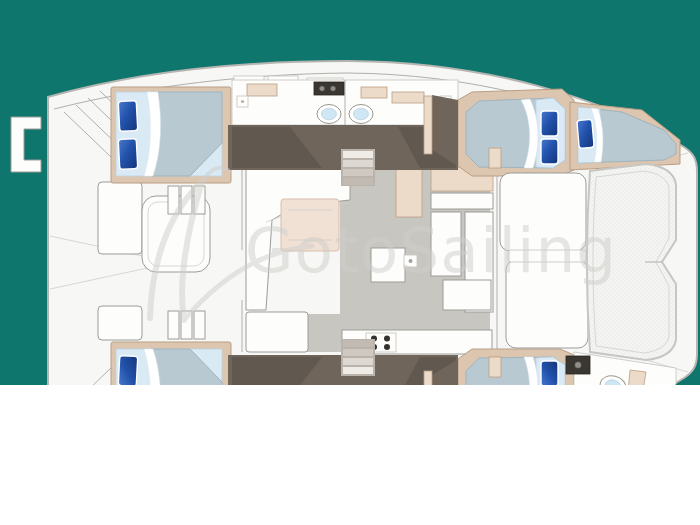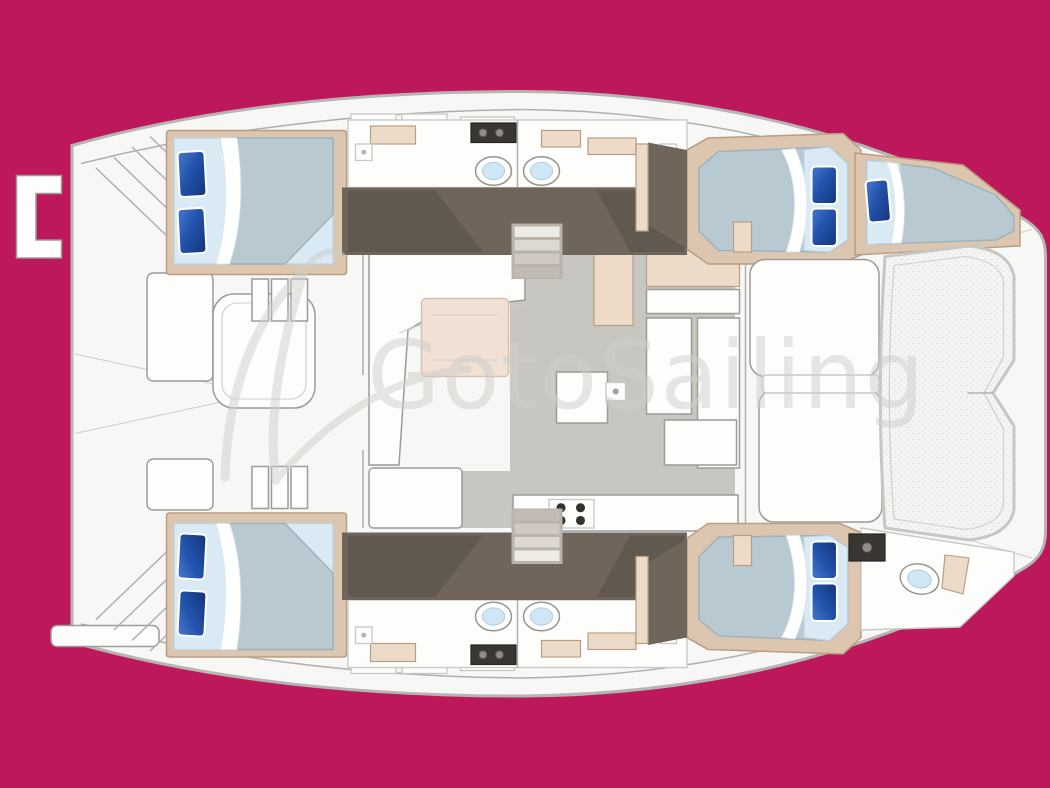--- a/index.html
+++ b/index.html
@@ -1,16 +1,16 @@
 <!DOCTYPE html>
 <html style="--white: #fdfdfc; --deckFill: #f7f7f5; --deckStroke: #b6b5b2; --line: #b0afac; --furnStroke: #9c9b97; --tan: #dcc6b0; --tanDark: #b99e84; --tanLight: #eddbc9; --dark: #3a3733; --walkway: #6f655b; --walkwayDark: #554e47; --floor: #c8c6c0; --table: #f1e0d4; --tableStroke: #d8c0ae; --mattress: #b9c9d1; --mattressStroke: #9fb3bd; --sheet: #d9eaf4; --toilet: #cfe7f5; --tramp: #f4f4f2; --watermark: #cfcecb;"><head>
 <meta charset="utf-8">
 <style>
   html,body{margin:0;padding:0;background:#ffffff;}
-  .stage{position:relative;width:700px;height:525px;background:#be185d;overflow:hidden;
+  .stage{position:relative;width:700px;height:385px;background:#0f766e;overflow:hidden;
          font-family:"DejaVu Sans",sans-serif;}
   svg{display:block;}
   .deck{fill:var(--deckFill);stroke:var(--deckStroke);stroke-width:2;}
   .thin{fill:none;stroke:var(--line);stroke-width:1;}
   .xthin{fill:none;stroke:#cfcecb;stroke-width:.8;}
   .furn{fill:var(--white);stroke:var(--furnStroke);stroke-width:1;}
   .furnL{fill:var(--white);stroke:#c9c8c4;stroke-width:.9;}
   .tanBlock{fill:var(--tan);stroke:var(--tanDark);stroke-width:1;}
   .tanLightB{fill:var(--tanLight);stroke:var(--tanDark);stroke-width:.8;}
   .darkBlock{fill:var(--dark);stroke:#26241f;stroke-width:.8;}

